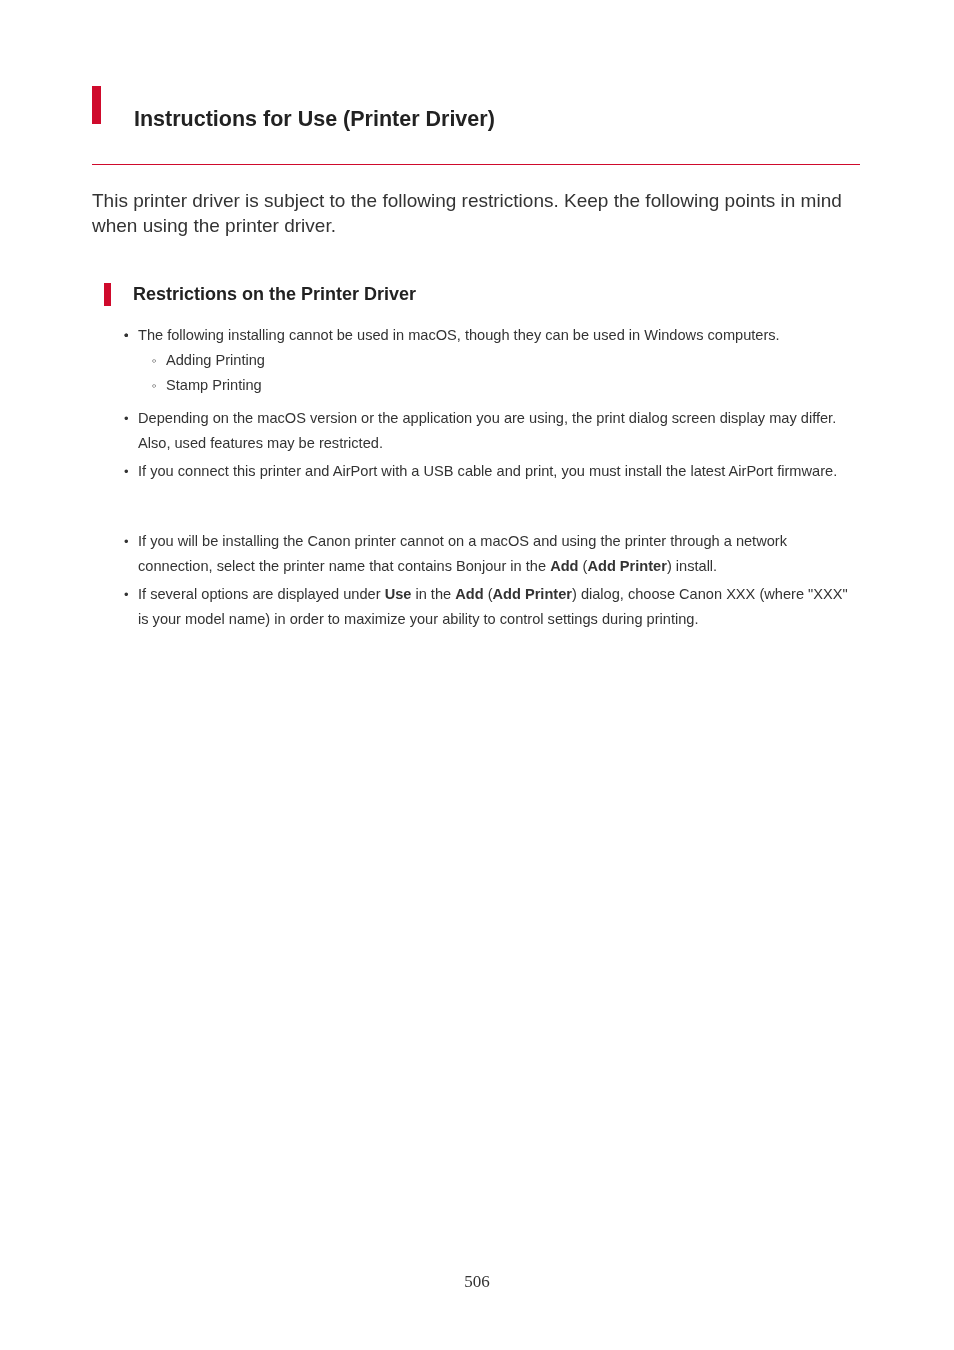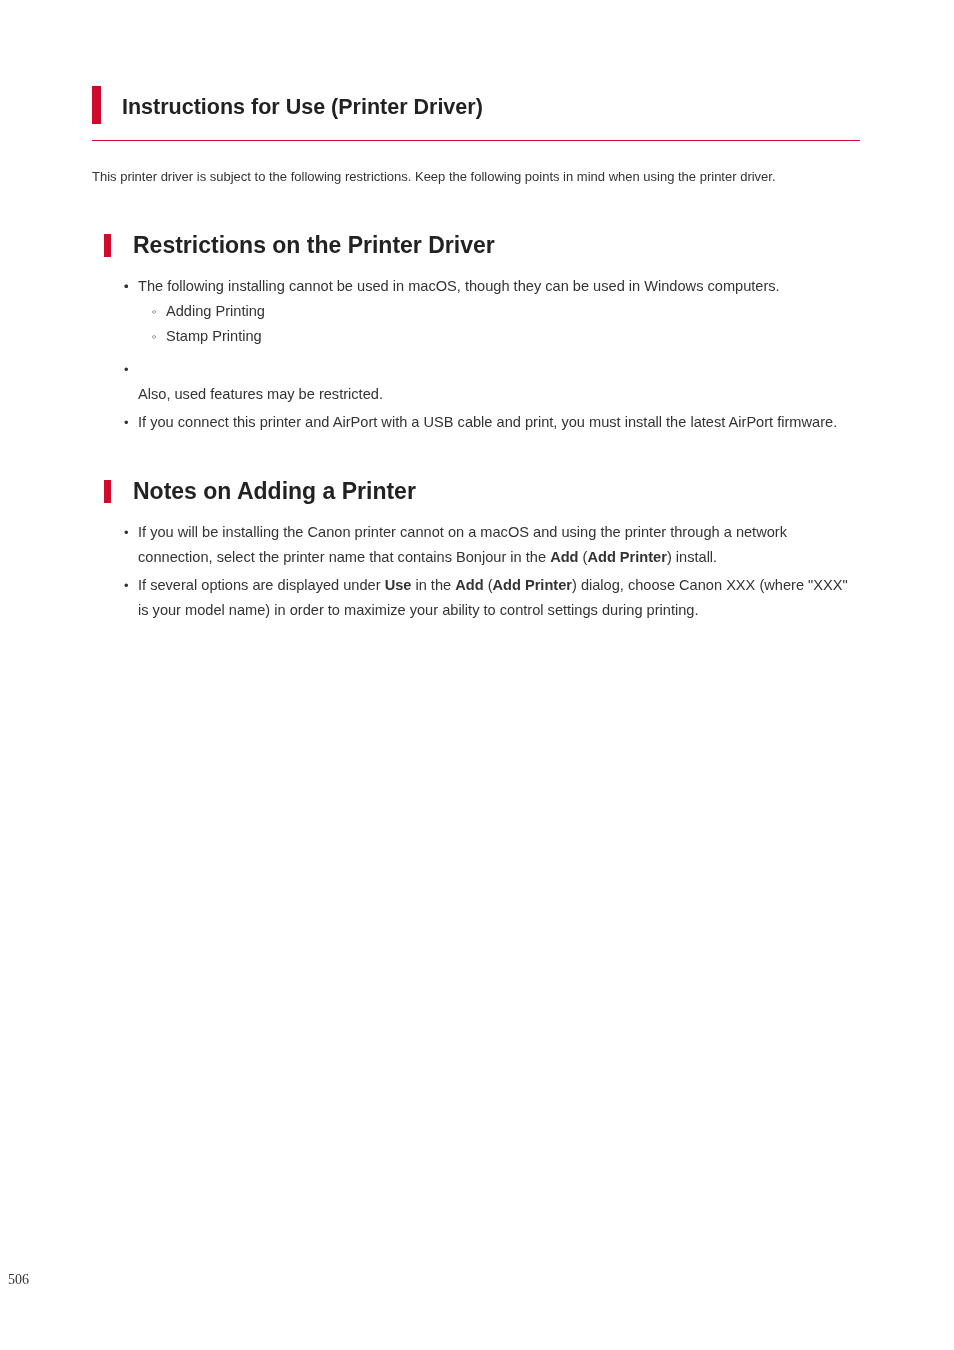--- a/index.html
+++ b/index.html
@@ -23,50 +23,50 @@
     padding: 3px 0 14px 27px;
     border-bottom: 1px solid var(--accent);
   }
   .h1-bar {
     position: absolute;
     left: 0; top: 0;
     width: 9px; height: 38px;
     background: var(--accent);
   }
   h1.doc-title {
-    margin: 3px;
+    margin: 15px;
     font-size: 21.5px;
     line-height: 31px;
     font-weight: bold;
     color: #222222;
   }
 
   
   .intro {
     margin: 23px 94px 0 92px;
-    font-size: 13px;
+    font-size: 19px;
     line-height: 25px;
   }
 
   
   .section { margin: 45px 94px 0 104px; }
   .sec-head {
     position: relative;
     padding-left: 29px;
     margin-bottom: 17px;
   }
   .sec-bar {
     position: absolute;
     left: 0; top: 0;
     width: 7px; height: 23px;
     background: var(--accent);
   }
   h2.sec-title {
     margin: 0;
-    font-size: 23px;
+    font-size: 18px;
     line-height: 23px;
     font-weight: bold;
     color: #222222;
   }
 
   
   ul.bullets {
     list-style: none;
     margin: 0 0 0 20px;
     padding: 0;
@@ -92,24 +92,24 @@
     position: relative;
     padding-left: 14px;
   }
   b { font-weight: bold; }
 
   
   .page-number {
     position: absolute;
     left: 0; right: 0;
     top: 1272px;
+    text-align: center;
     font-family: "Liberation Serif", serif;
-    font-size: 14px;
+    font-size: 17px;
     color: #333333;
-    margin-left: 8px;
   }
 </style>
 </head>
 <body>
 
 <div class="page">
 
   <header class="h1-block">
     <span class="h1-bar"></span>
     <h1 class="doc-title">Instructions for Use (Printer Driver)</h1>
@@ -135,34 +135,30 @@
             <span class="txt"><span>Adding Printing</span></span>
           </li>
           <li>
             <span class="marker">◦</span>
             <span class="txt"><span>Stamp Printing</span></span>
           </li>
         </ul>
       </li>
       <li>
         <span class="marker">•</span>
-        <span class="txt"><br><span>Also, used features may be restricted.</span></span>
+        <span class="txt"><span>Depending on the macOS version or the application you are using, the print dialog screen display may differ.</span><br><span>Also, used features may be restricted.</span></span>
       </li>
       <li>
         <span class="marker">•</span>
         <span class="txt"><span>If you connect this printer and AirPort with a USB cable and print, you must install the latest AirPort firmware.</span></span>
       </li>
     </ul>
   </section>
 
   <section class="section">
-    <div class="sec-head">
-      <span class="sec-bar"></span>
-      <h2 class="sec-title">Notes on Adding a Printer</h2>
-    </div>
     <ul class="bullets">
       <li>
         <span class="marker">•</span>
         <span class="txt"><span>If you will be installing the Canon printer cannot on a macOS and using the printer through a network connection, select the printer name that contains Bonjour in the </span><b>Add</b><span> (</span><b>Add Printer</b><span>) install.</span></span>
       </li>
       <li>
         <span class="marker">•</span>
         <span class="txt"><span>If several options are displayed under </span><b>Use</b><span> in the </span><b>Add</b><span> (</span><b>Add Printer</b><span>) dialog, choose Canon XXX (where "XXX" is your model name) in order to maximize your ability to control settings during printing.</span></span>
       </li>
     </ul>

